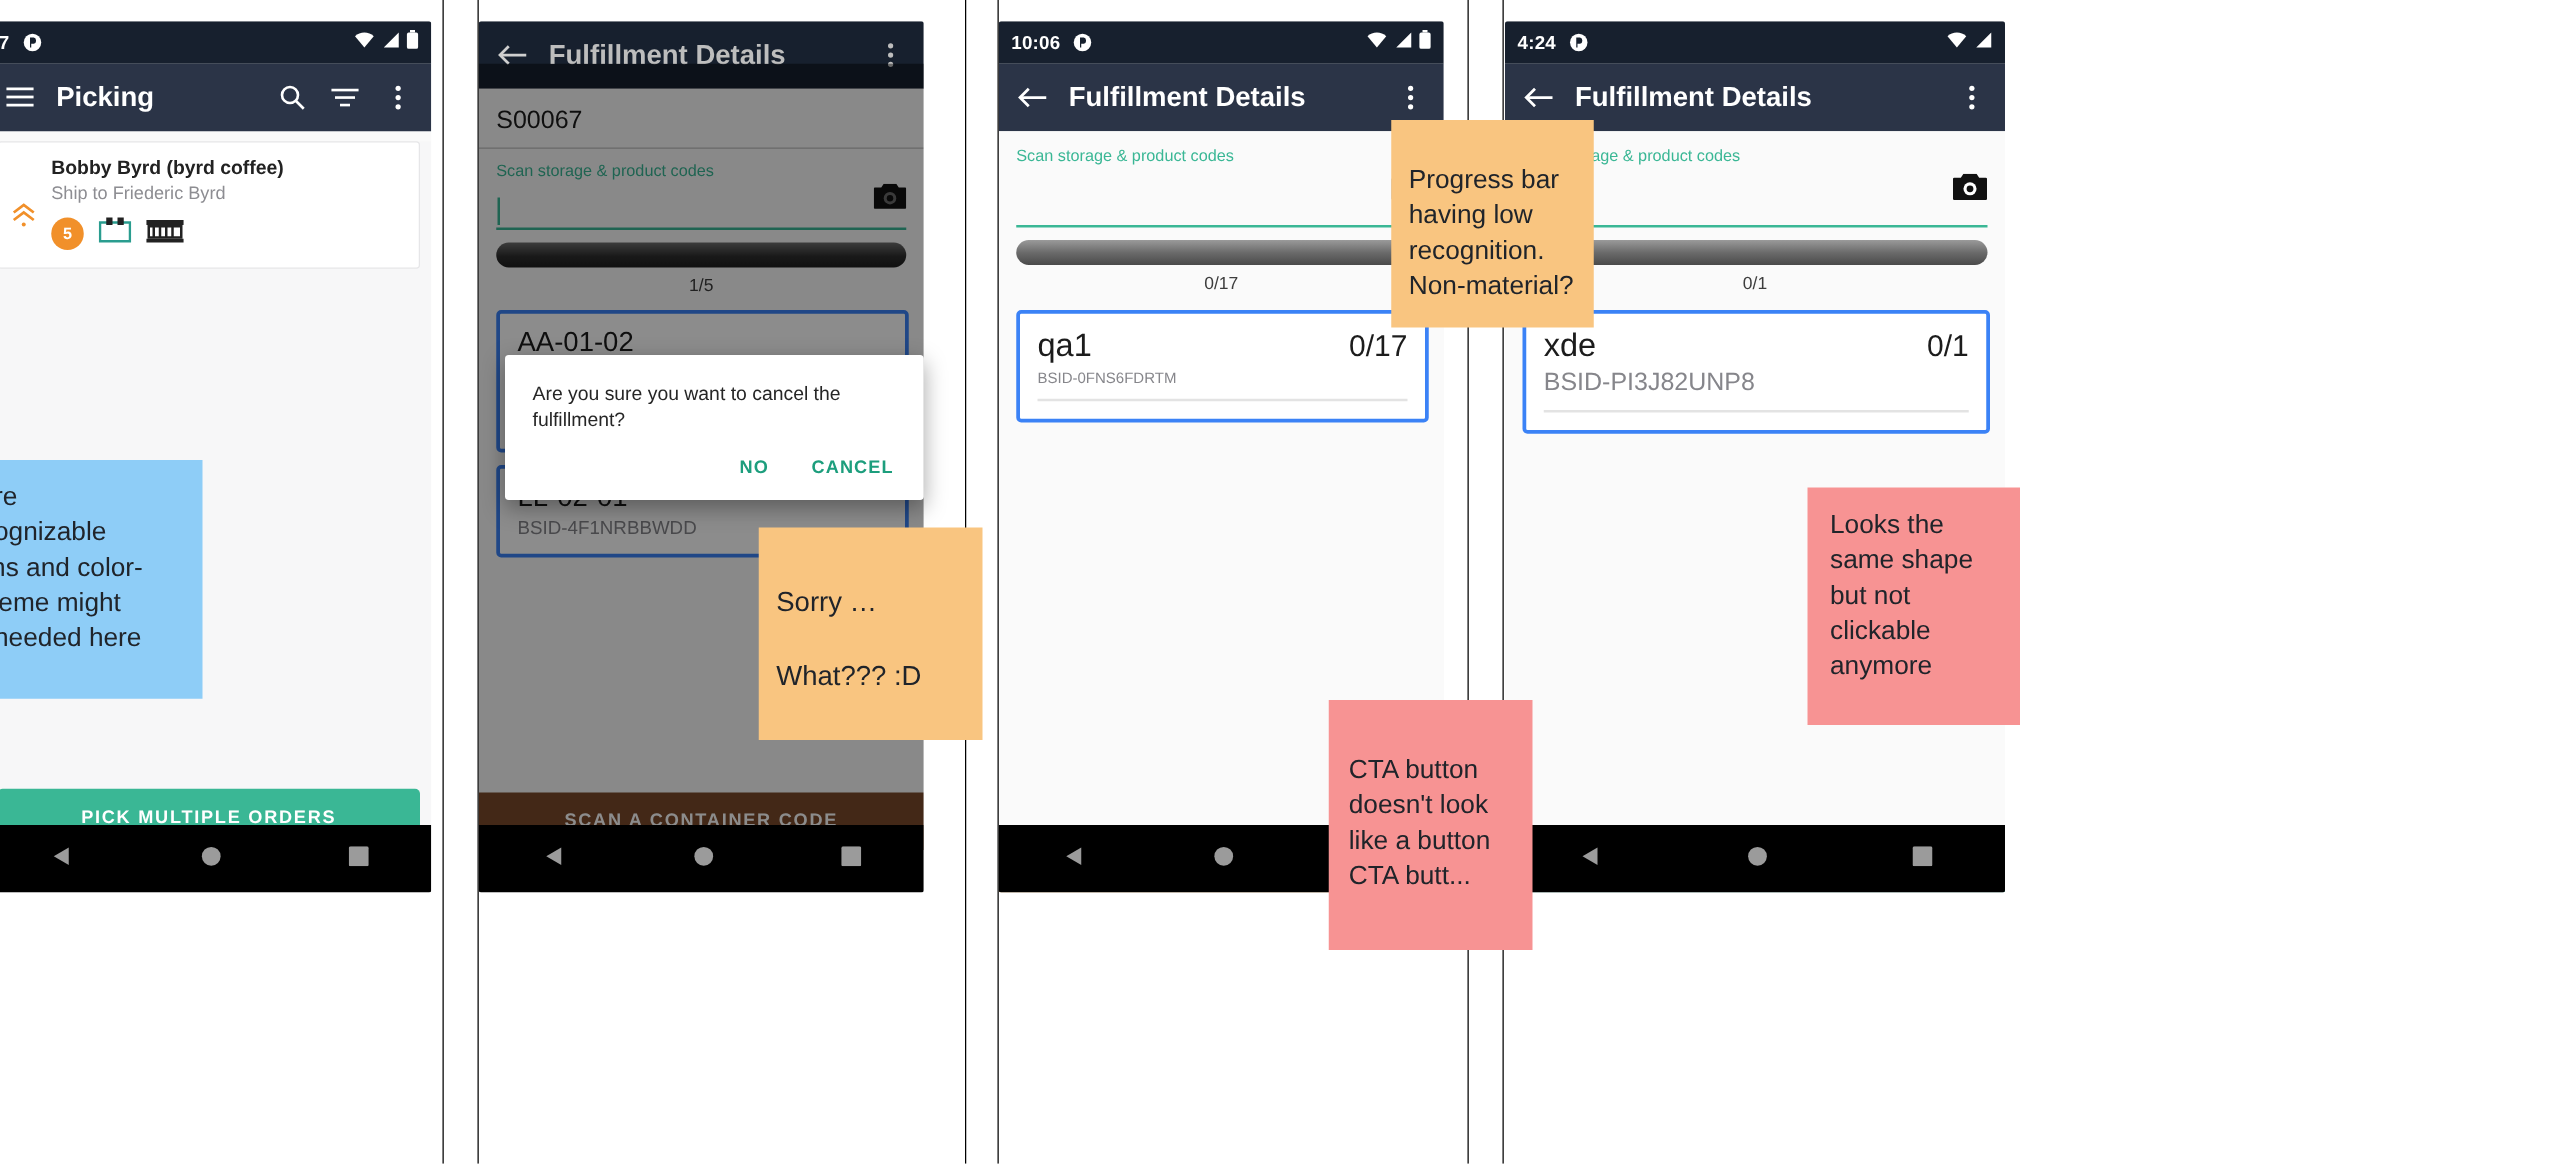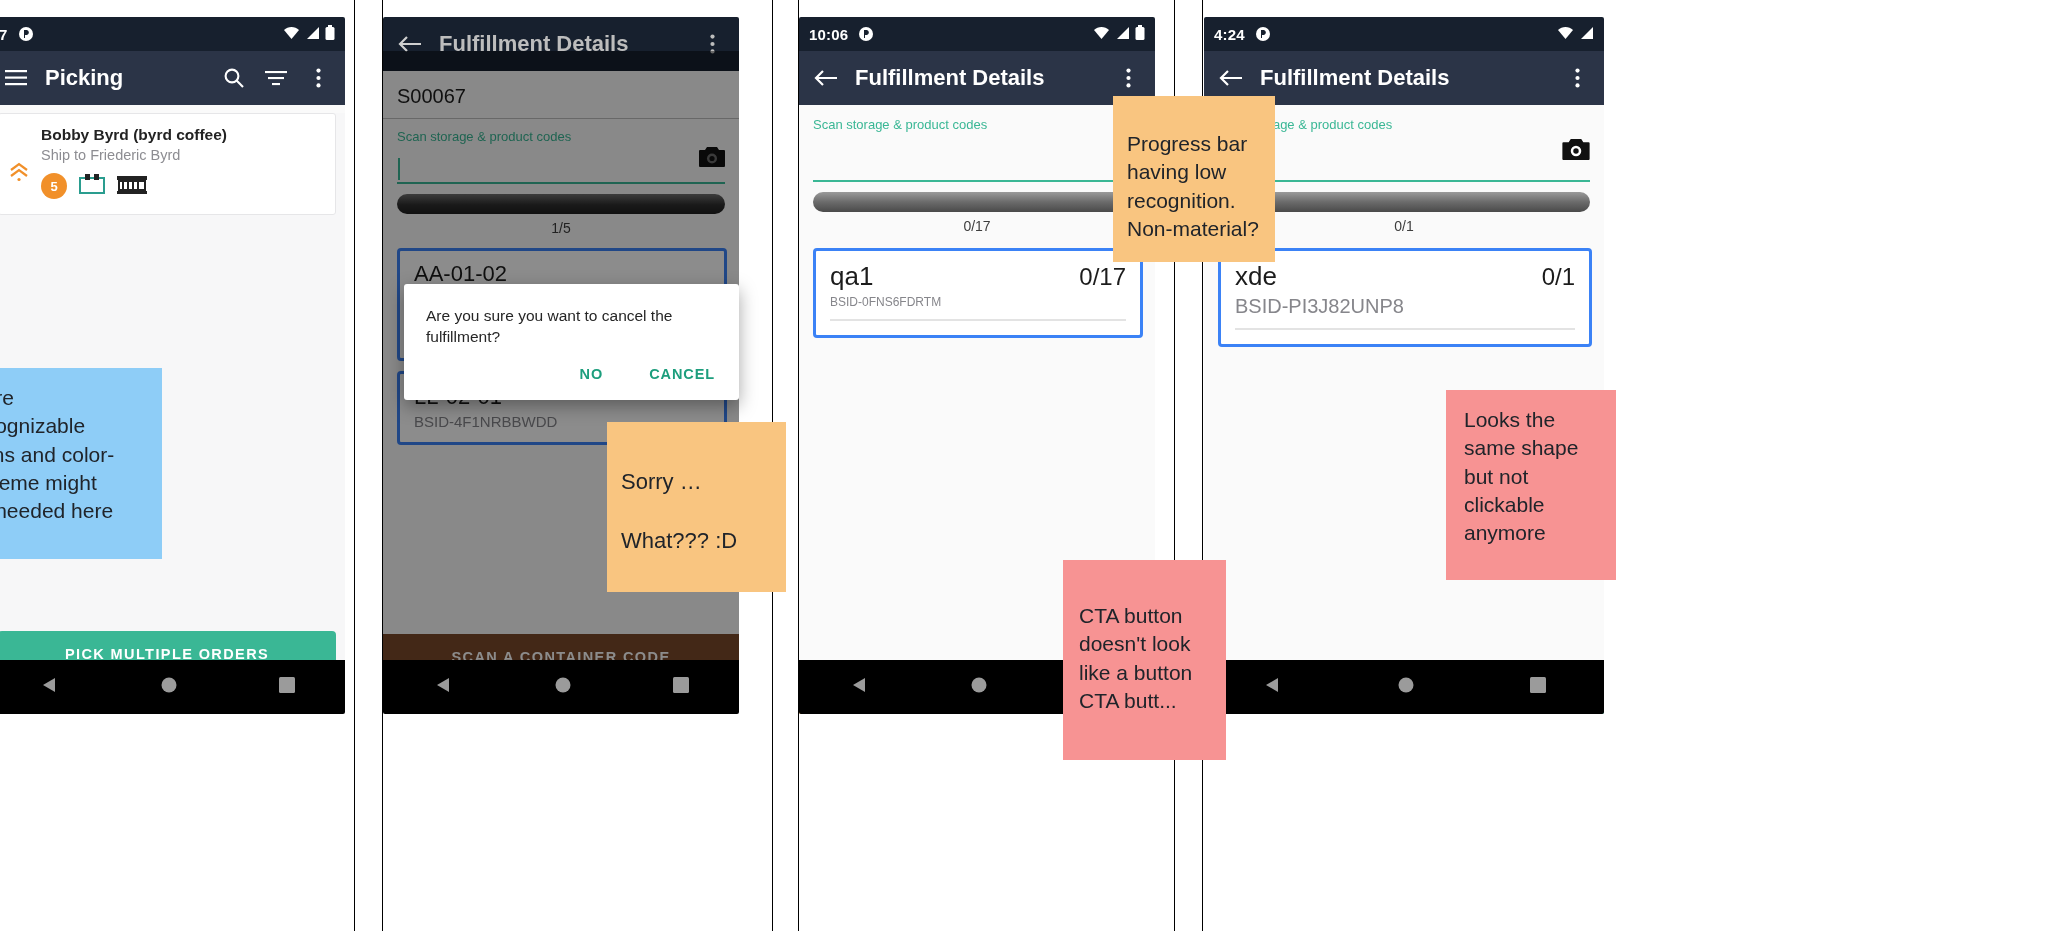--- a/index.html
+++ b/index.html
@@ -155,21 +155,21 @@
   }
   .dialog {
     position: absolute;
     z-index: 40;
     background: #ffffff;
     border-radius: 3px;
     box-shadow: 0 6px 18px rgba(0,0,0,.35);
     padding: 22px 22px 10px 22px;
   }
   .dialog-text { font-size: 15.5px; color: #262626; line-height: 1.35; }
-  .dialog-actions { display: flex; justify-content: flex-end; gap: 46px; padding: 18px 2px 8px 0; }
+  .dialog-actions { display: flex; justify-content: flex-end; gap: 34px; padding: 18px 2px 8px 0; }
   .dialog-actions button {
     background: none; border: none; cursor: pointer;
     color: #1d9e7d; font-size: 14.5px; font-weight: bold; letter-spacing: .9px;
     font-family: "Liberation Sans", sans-serif;
   }
 
   
   .note {
     position: absolute;
     z-index: 60;

